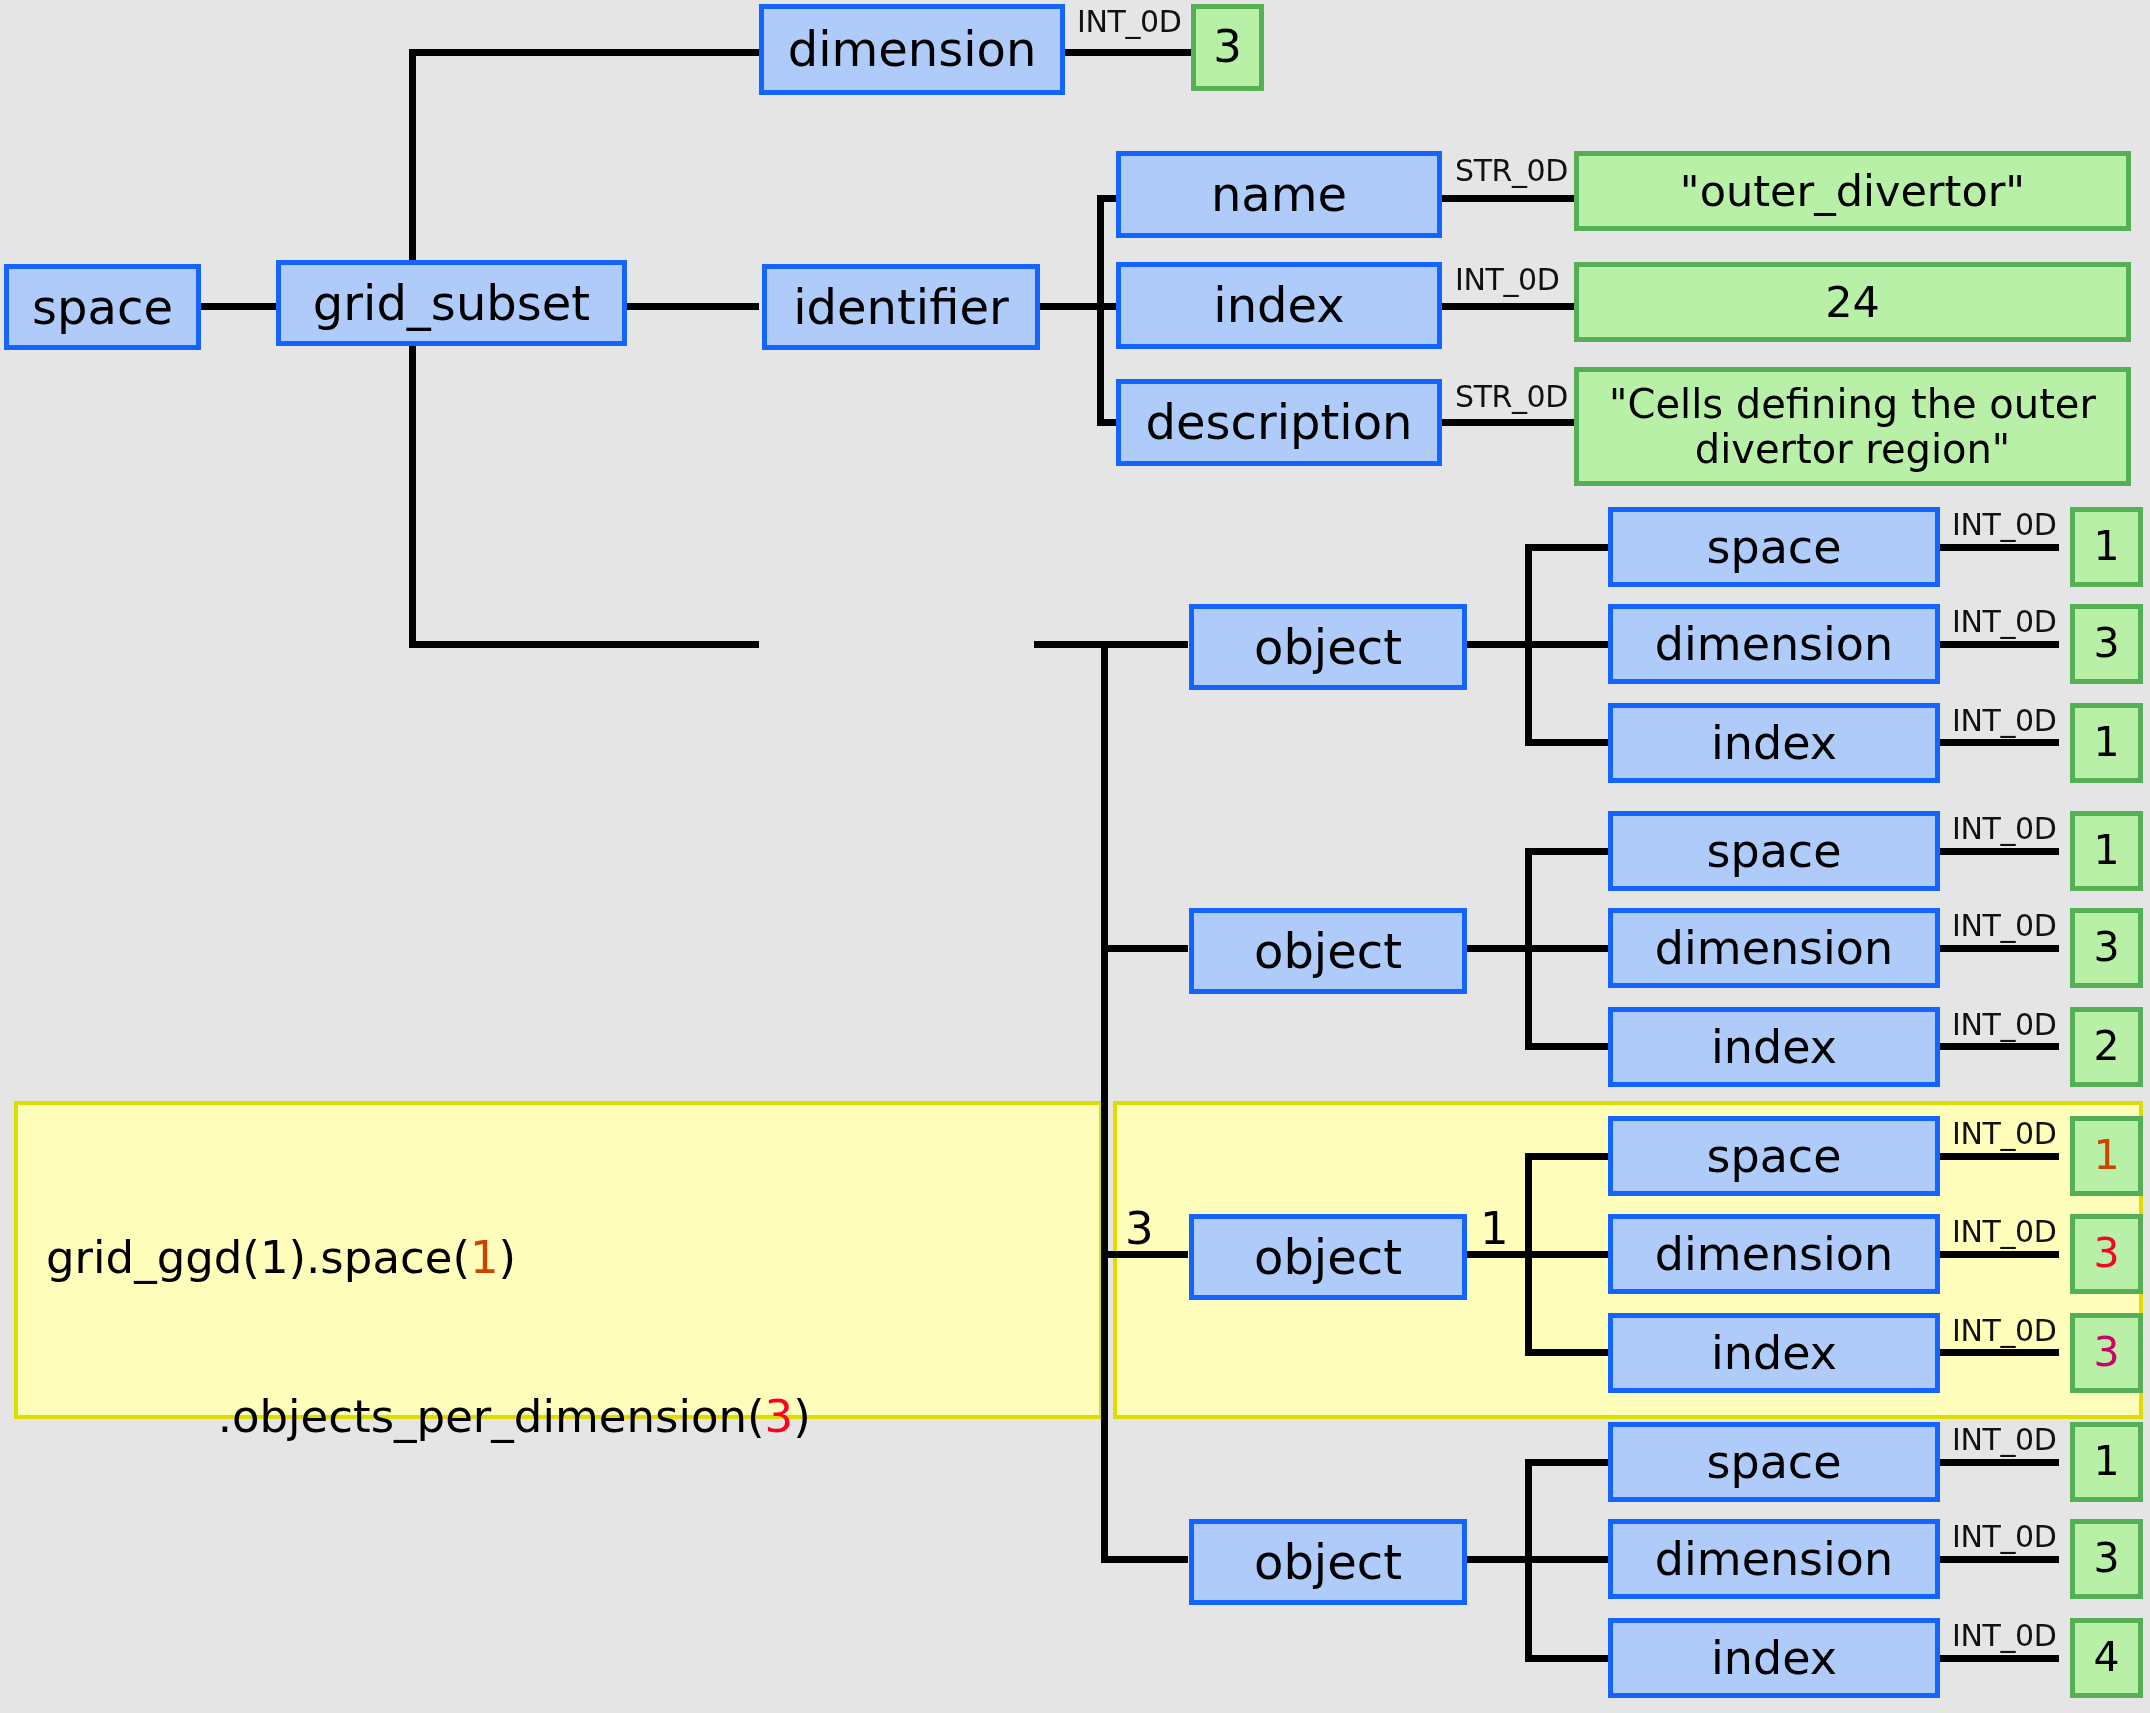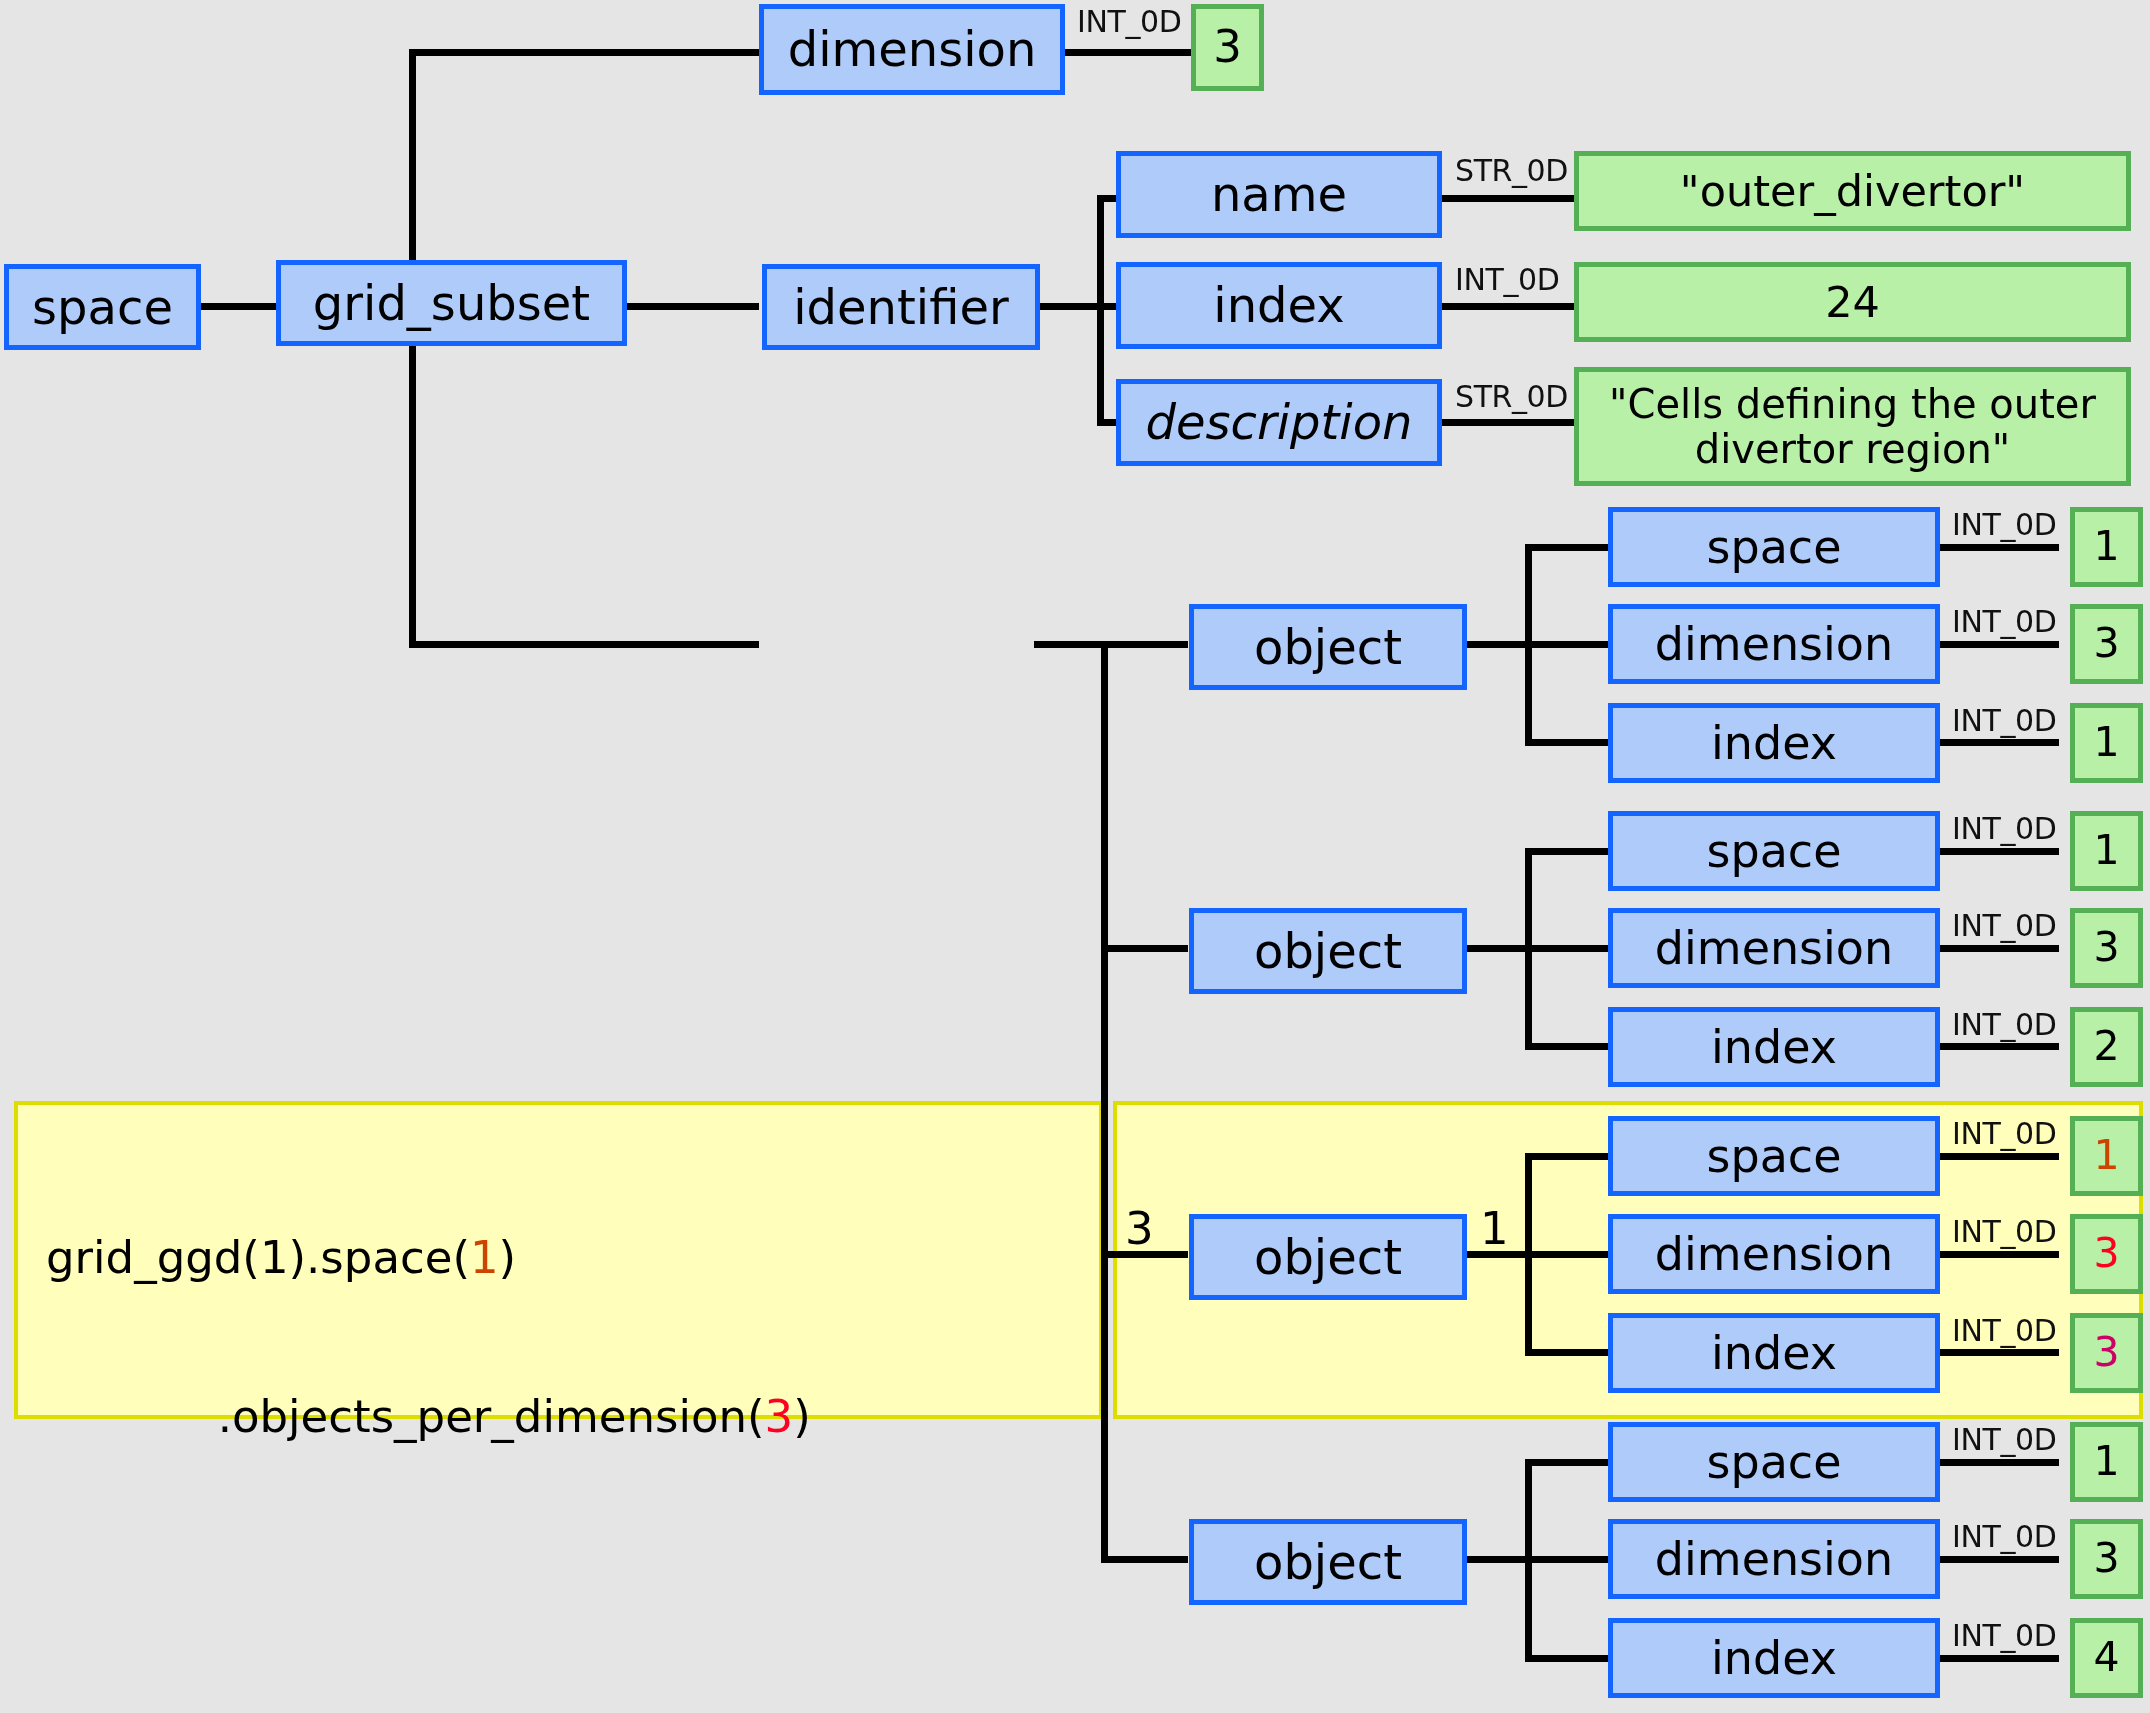--- a/index.html
+++ b/index.html
@@ -186,21 +186,21 @@
   <div class="typelabel" style="left:1455px; top:153px;">STR_0D</div>
   <div class="value" style="left:1574px; top:151px; width:557px; height:80px; font-size:43px;">"outer_divertor"</div>
 
   <div class="node" style="left:4px; top:264px; width:197px; height:86px; font-size:48px;">space</div>
   <div class="node" style="left:276px; top:260px; width:351px; height:86px; font-size:48px;">grid_subset</div>
   <div class="node" style="left:762px; top:264px; width:278px; height:86px; font-size:48px;">identifier</div>
   <div class="node" style="left:1116px; top:262px; width:326px; height:87px; font-size:48px;">index</div>
   <div class="typelabel" style="left:1455px; top:262px;">INT_0D</div>
   <div class="value" style="left:1574px; top:262px; width:557px; height:80px; font-size:43px;">24</div>
 
-  <div class="node" style="left:1116px; top:379px; width:326px; height:87px; font-size:48px;font-style:italic;">description</div>
+  <div class="node" style="left:1116px; top:379px; width:326px; height:87px; font-size:48px;">description</div>
   <div class="typelabel" style="left:1455px; top:379px;">STR_0D</div>
   <div class="value" style="left:1574px; top:367px; width:557px; height:119px; font-size:40px; padding:0 8px;">"Cells defining the outer divertor region"</div>
 
 
   <div class="node" style="left:1189px; top:604px; width:278px; height:86px; font-size:48px;">object</div>
 
   <div class="node" style="left:1608px; top:507px; width:332px; height:80px; font-size:46px;">space</div>
   <div class="typelabel" style="left:1952px; top:507px;">INT_0D</div>
   <div class="value" style="left:2070px; top:507px; width:73px; height:80px; font-size:41px;">1</div>
 

